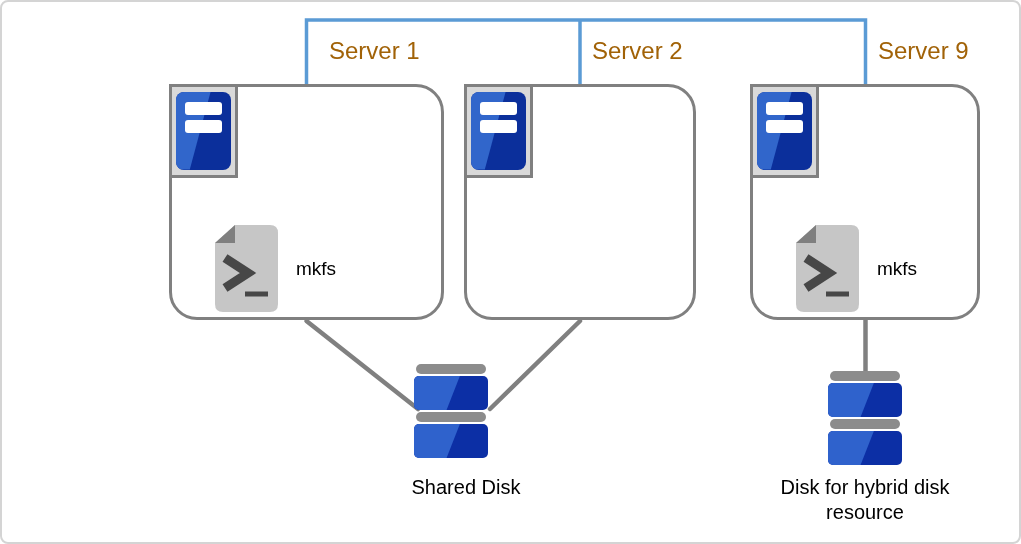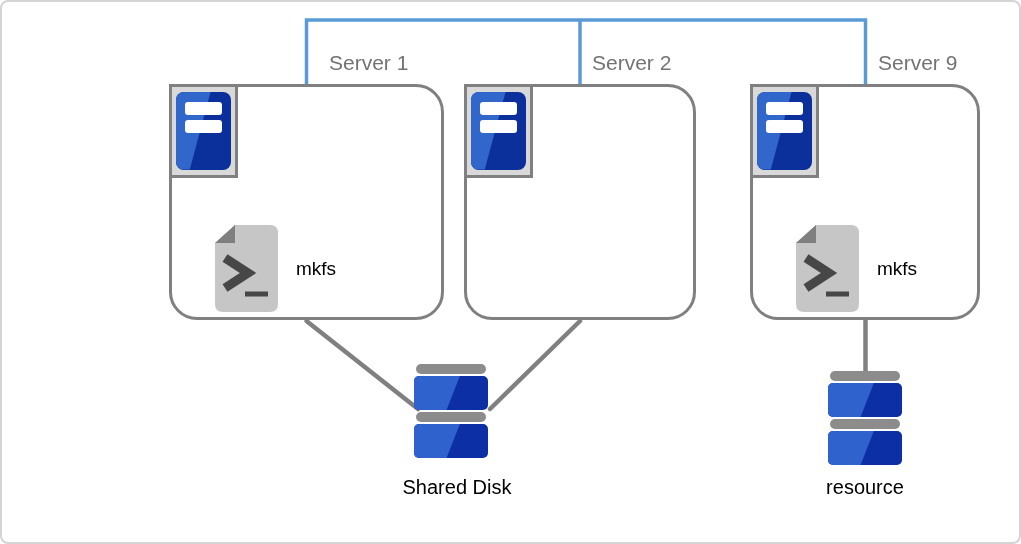--- a/index.html
+++ b/index.html
@@ -19,23 +19,23 @@
   }
   .server-box {
     position: absolute;
     top: 82px; height: 236px;
     background: #ffffff;
     border: 3.5px solid #808080;
     border-radius: 28px;
   }
   .server-label {
     position: absolute;
-    top: 49px;
-    font-size: 21px;
-    color: #737373;
+    top: 35px;
+    font-size: 24px;
+    color: #a16207;
     white-space: nowrap;
   }
   .server-tile {
     position: absolute;
     left: -3.5px; top: -3.5px;
     width: 69px; height: 94px;
     border: 3px solid #808080;
     background: #d9d9d9;
   }
   .server-panel {
@@ -172,20 +172,21 @@
     <div class="disk-cap" style="background-color: rgb(140, 140, 140);"></div>
     <div class="disk-body" style="background-color: rgb(12, 47, 165);">
       <div class="disk-body-light" style="background-color: rgb(47, 98, 204);"></div>
     </div>
     <div class="disk-cap" style="background-color: rgb(140, 140, 140);"></div>
     <div class="disk-body" style="background-color: rgb(12, 47, 165);">
       <div class="disk-body-light" style="background-color: rgb(47, 98, 204);"></div>
     </div>
   </div>
 
-  <div class="caption" style="left:315px;top:473px;width:280px">
+  <div class="caption" style="left:324px;top:473px;width:280px">
     <div>Shared Disk</div>
   </div>
   <div class="caption" style="left:743px;top:473px;width:240px">
+    <div>Disk for hybrid disk</div>
     <div>resource</div>
   </div>
 
 </div>
 
 </body></html>

